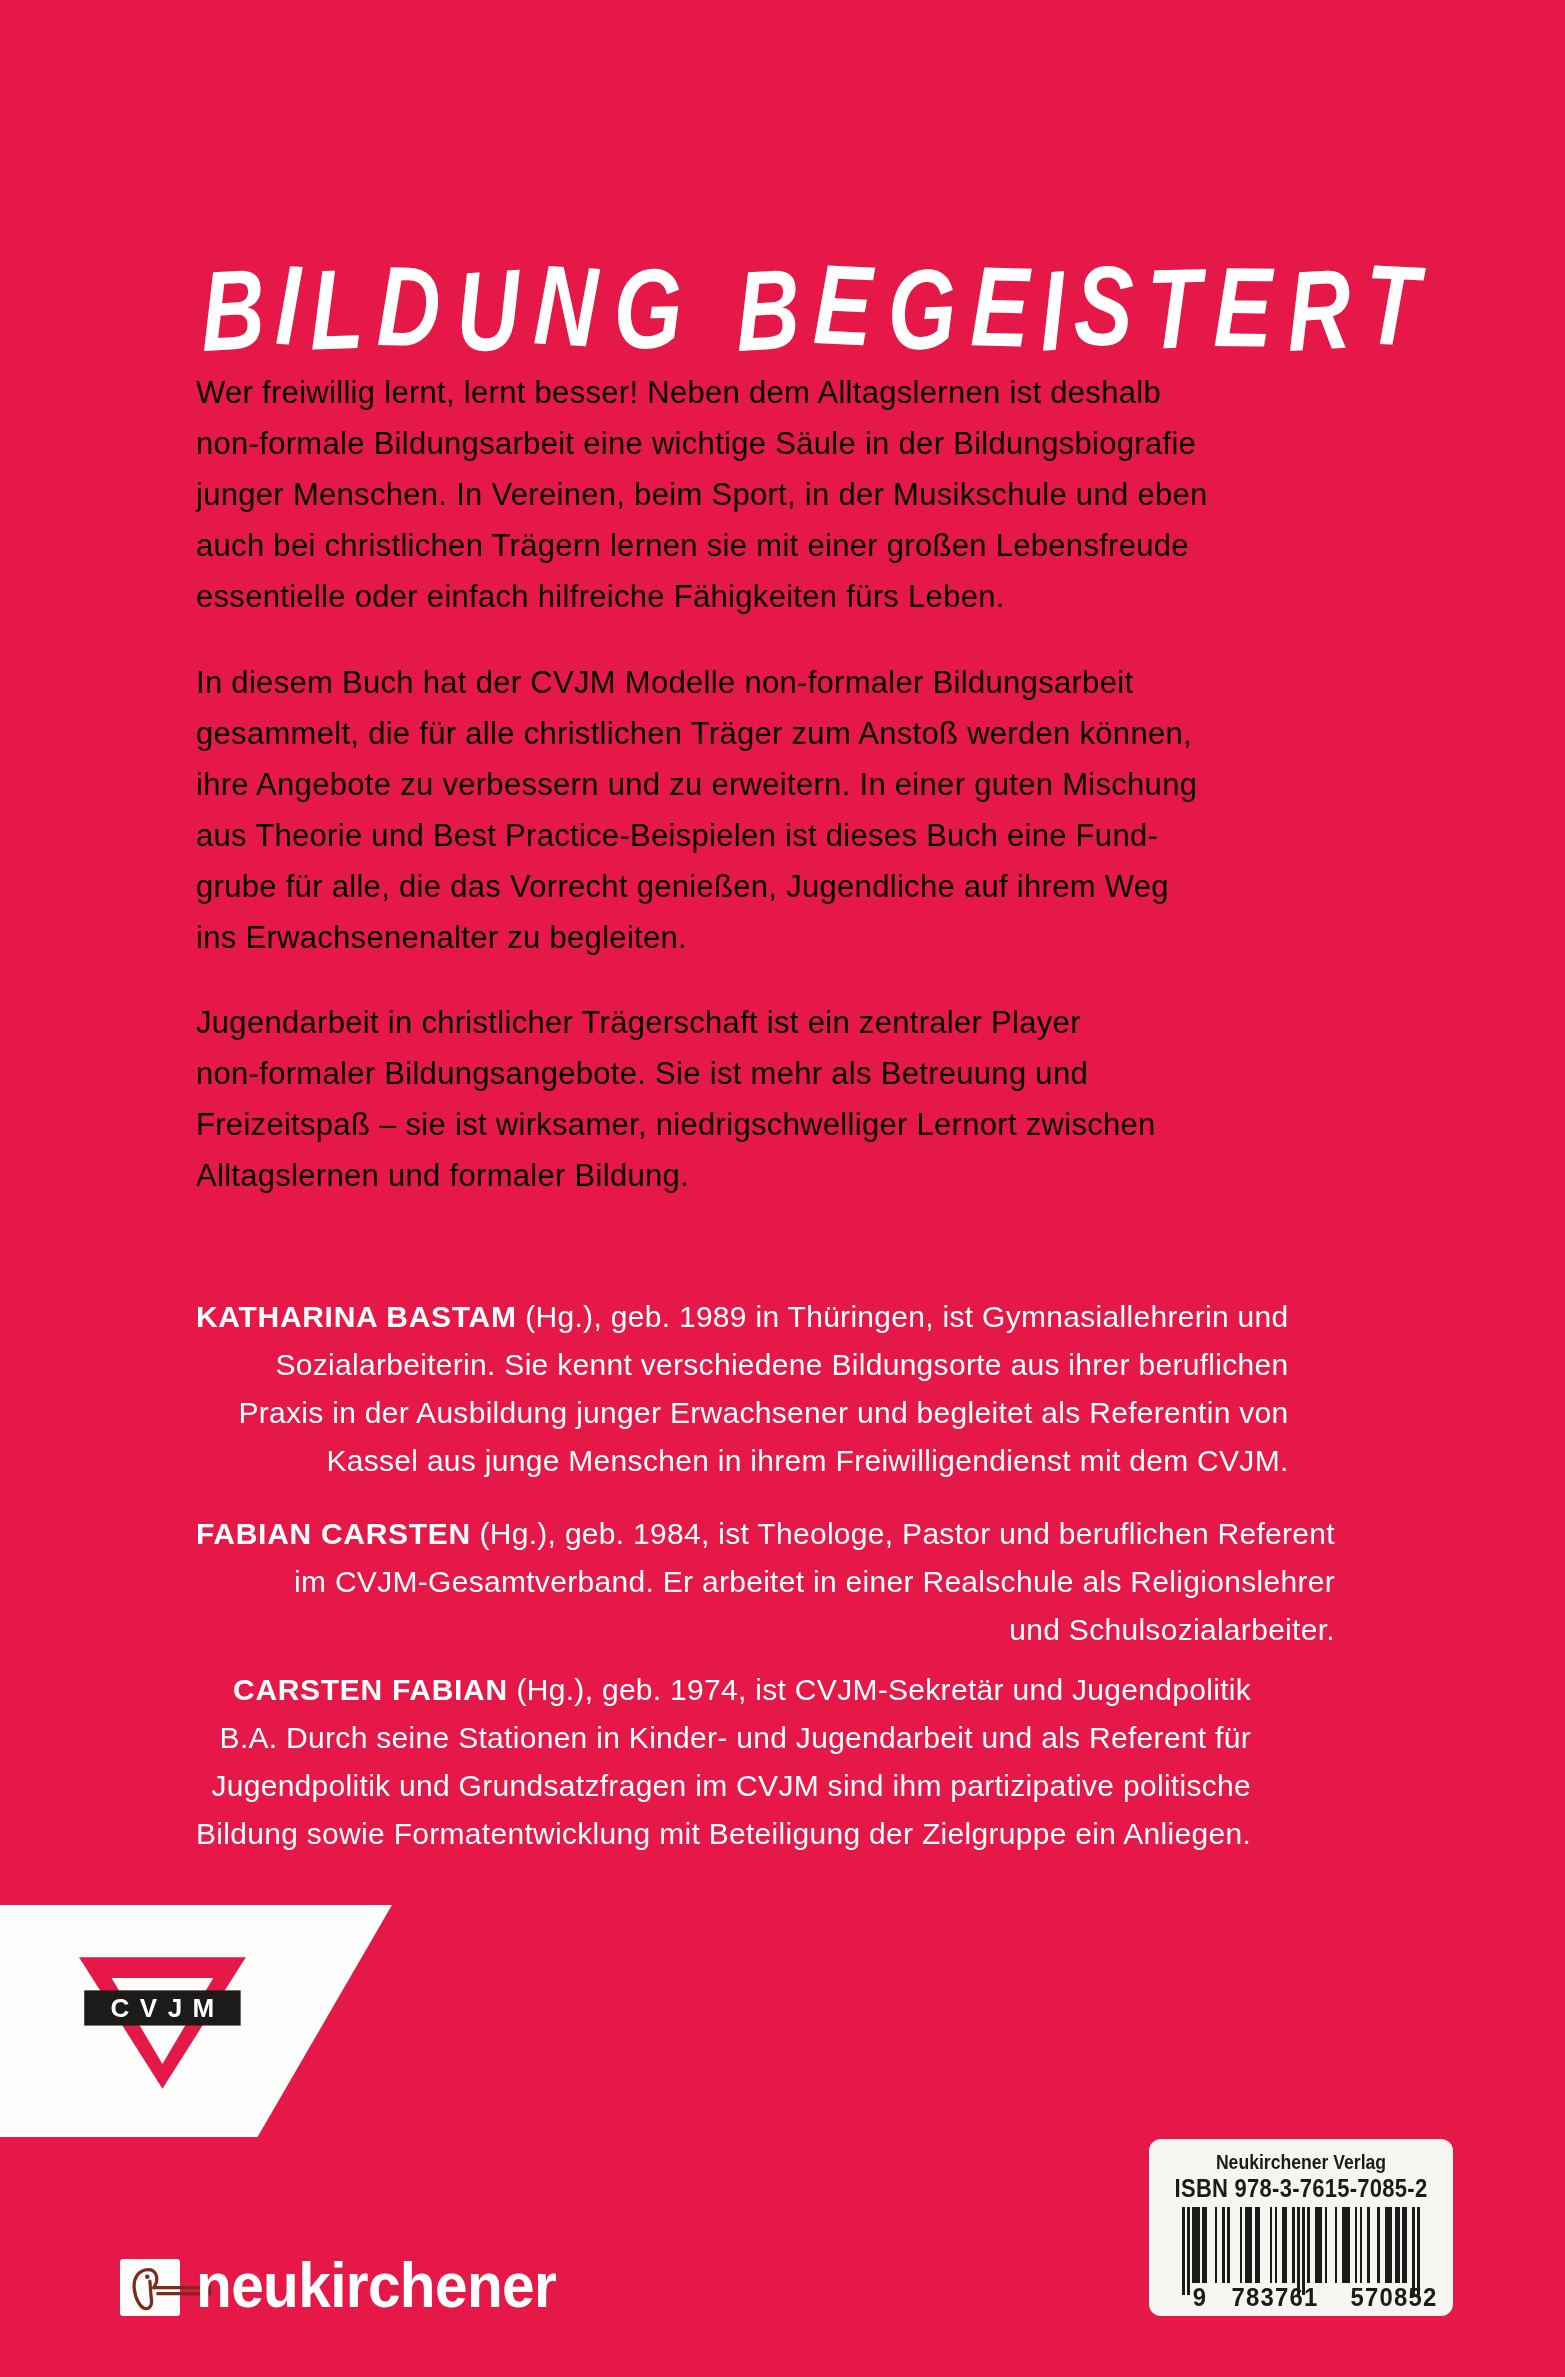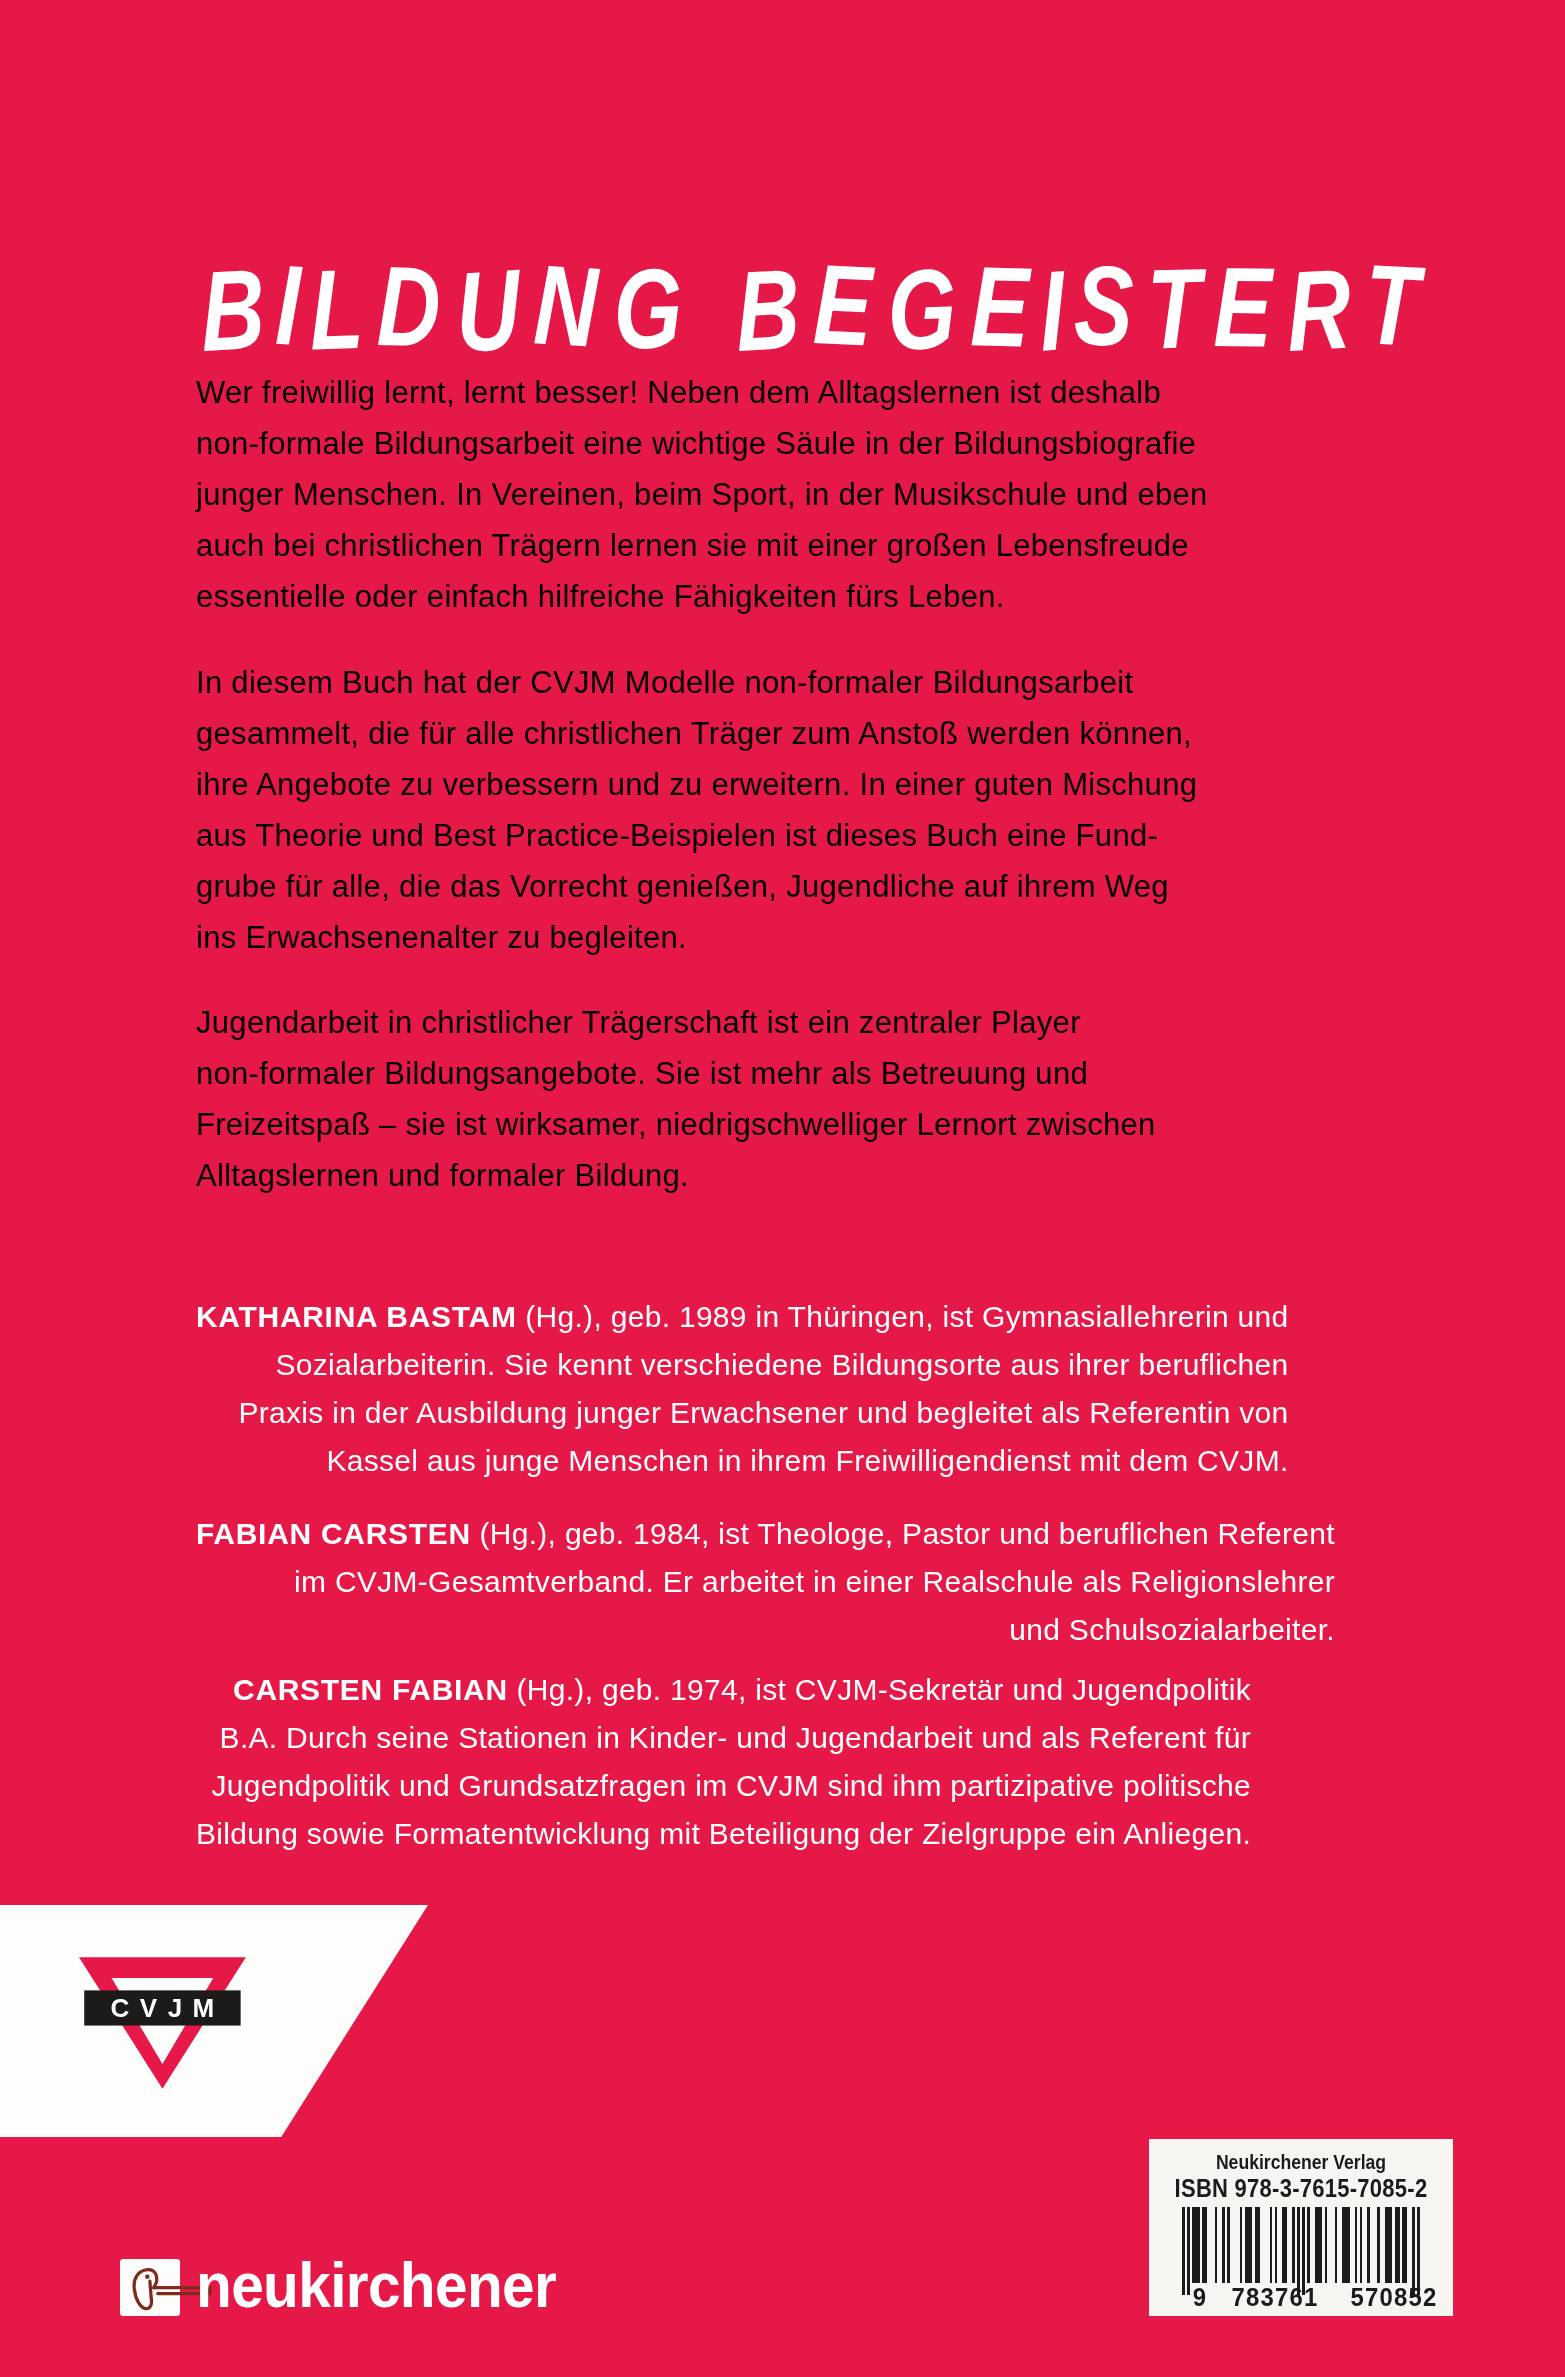--- a/index.html
+++ b/index.html
@@ -28,21 +28,20 @@
     font:500 30px/48px "Liberation Sans",sans-serif;
     white-space:pre;letter-spacing:0.3px;margin:0;text-align:right;
   }
   .bio strong{font-weight:700;letter-spacing:0.7px;}
   #bio1{top:1293px}#bio2{top:1510px}#bio3{top:1666px}
   
   .cvjm-flag{
     position:absolute;left:0;top:1905px;width:392px;height:232px;
     background:var(--flag,#fdfdfc);
     clip-path:polygon(0 0,100% 0,65.7% 100%,0 100%);
-    padding-left:36px;
   }
   .cvjm-flag svg{position:absolute;left:0;top:0;}
   .tri-outer{fill:var(--bg,#e51847);}
   .tri-inner{fill:var(--flag,#fdfdfc);}
   .cvjm-bar{fill:var(--black,#1d1b19);}
   .cvjm-text{
     fill:#fff;font-family:"Liberation Sans",sans-serif;
     font-weight:700;font-size:40px;letter-spacing:16px;
   }
   
@@ -50,21 +49,21 @@
   .pub-box{position:absolute;left:0;top:0;width:60px;height:57px;background:var(--flag,#fdfdfc);border-radius:3.3px;}
   .pub-bird{position:absolute;left:0;top:0;}
   .pub-name{
     position:absolute;left:196px;top:2252px;color:#fff;
     font:600 63px/1.05 "Liberation Sans",sans-serif;letter-spacing:-0.7px;
     transform:scaleX(.93);transform-origin:left center;white-space:nowrap;
   }
   
   .barcode-box{
     position:absolute;left:1149px;top:2139px;width:304px;height:177px;
-    background:var(--bc-bg,#f7f5f2);border-radius:0;color:var(--black,#15130f);
+    background:var(--bc-bg,#f7f5f2);border-radius:12px;color:var(--black,#15130f);
   }
   .bc-publisher{
     position:absolute;top:13px;left:0;right:0;text-align:center;
     font:700 20px/1 "Liberation Sans",sans-serif;transform:scaleX(.88);
   }
   .bc-isbn{
     position:absolute;top:37px;left:0;right:0;text-align:center;
     font:700 25px/1 "Liberation Sans",sans-serif;transform:scaleX(.88);
     letter-spacing:0.3px;
   }

